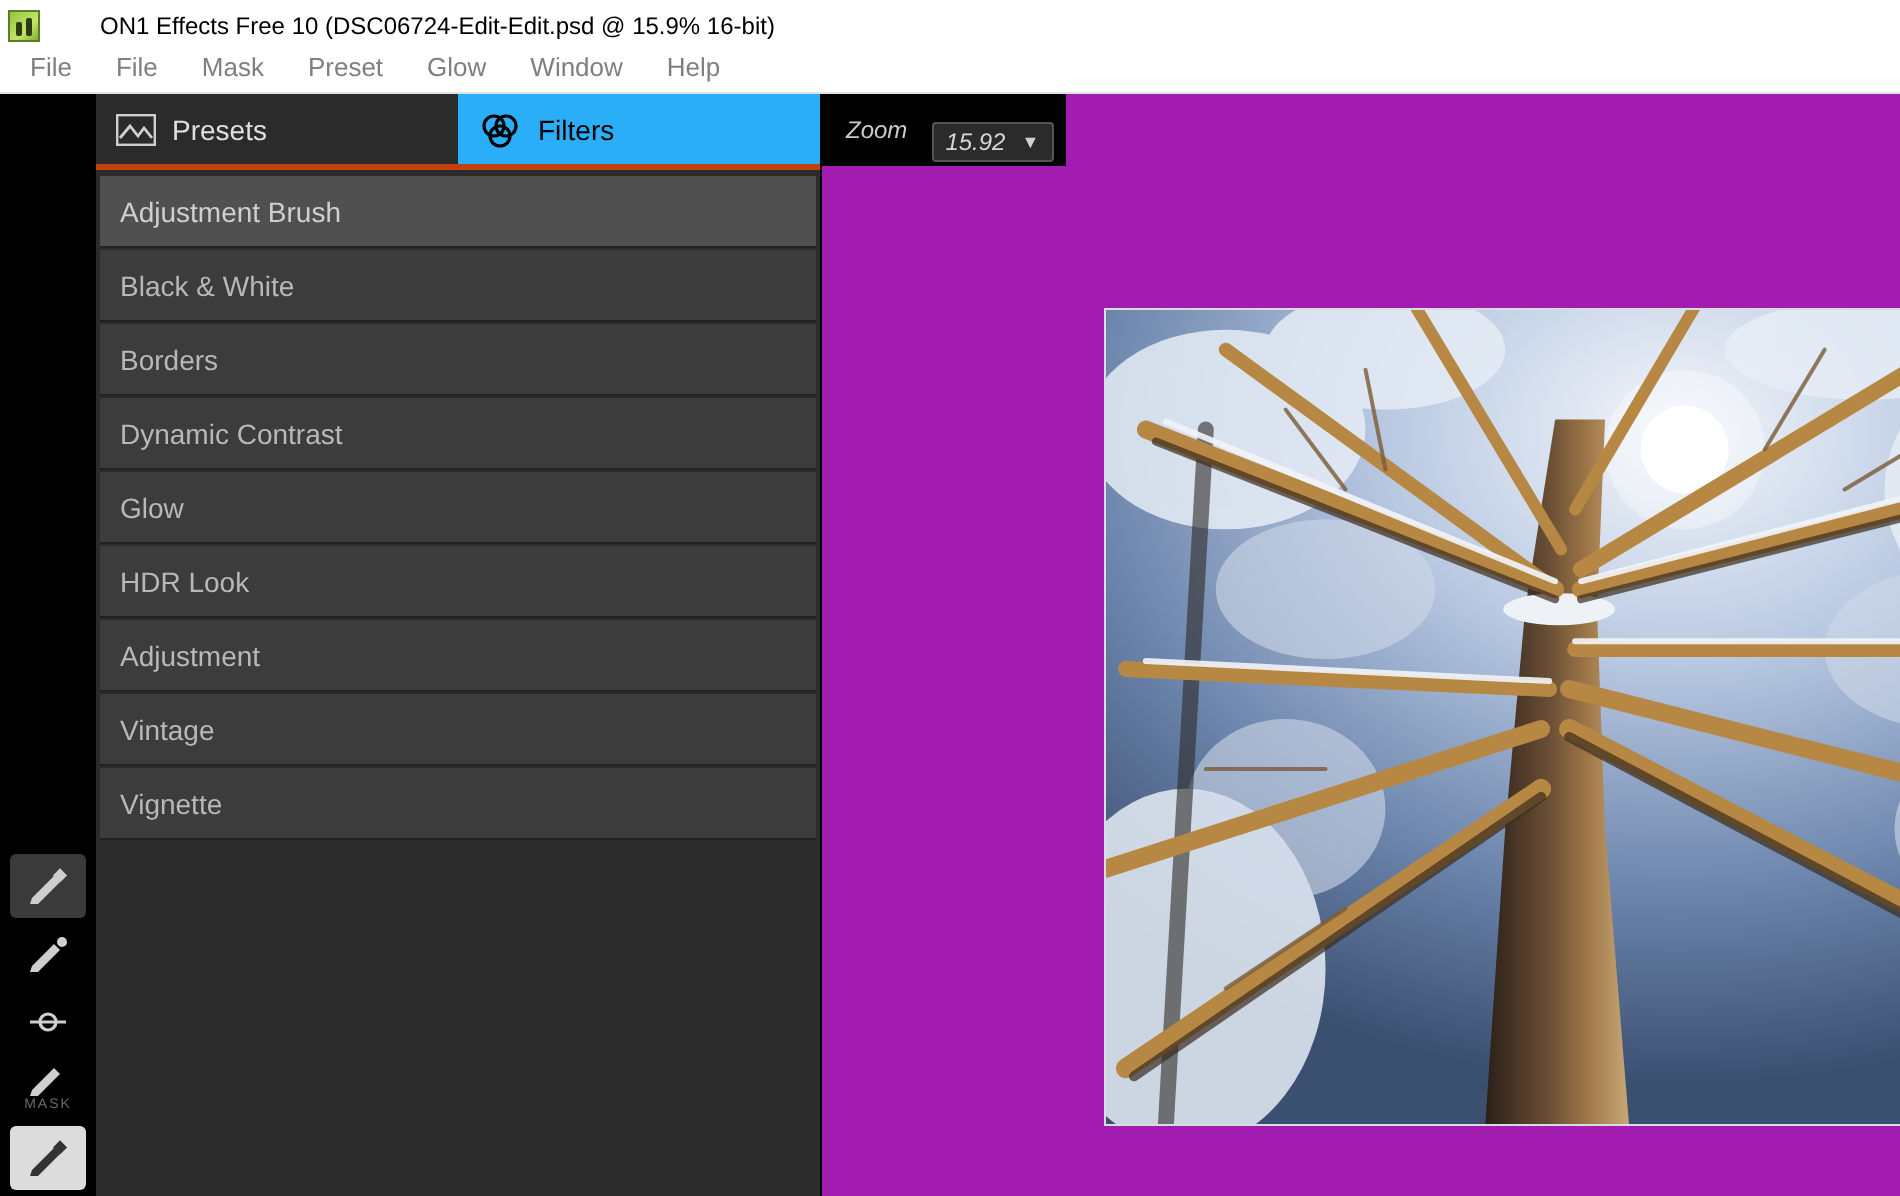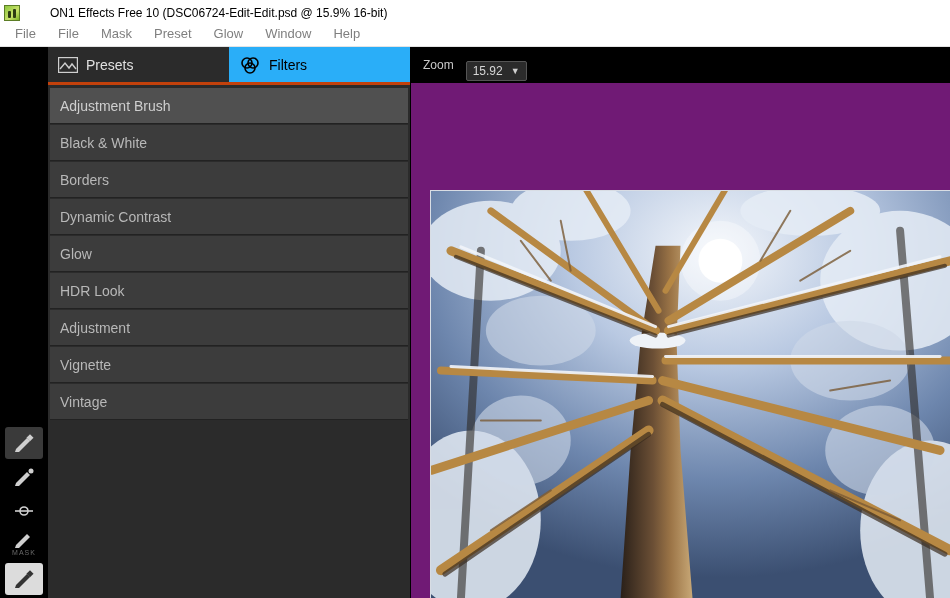--- a/index.html
+++ b/index.html
@@ -26,21 +26,21 @@
   .side-panel{width:362px;background:#2b2b2b;display:flex;flex-direction:column;border-right:1px solid #000;}
   .tabs{height:35px;display:flex;border-bottom:3px solid #c2410c;}
   .tab{flex:1;display:flex;align-items:center;padding:0 10px;font-size:14px;cursor:default;box-sizing:border-box;}
   .tab.presets{background:#2b2b2b;color:#e0e0e0;}
   .tab.filters{background:#2aaef8;color:#000;}
   .tab .tab-ico{margin-right:8px;display:flex;align-items:center;}
   .filter-list{padding:2px;}
   .filter-item{height:35px;display:flex;align-items:center;padding:0 10px;background:#3c3c3c;border-top:1px solid #2b2b2b;border-bottom:1px solid #222;color:#b8b8b8;font-size:14px;cursor:default;}
   .filter-item:first-child{background:#505050;color:#cfcfcf;}
   
-  .canvas-area{flex:1;display:flex;flex-direction:column;background:#701a75;}
+  .canvas-area{flex:1;display:flex;flex-direction:row;background:#a21caf;font-style:italic;}
   .zoom-bar{height:35px;display:flex;align-items:center;padding:0 6px;background:#000;border-bottom:1px solid #000;}
   .zoom-label{color:#c9c9c9;font-size:12px;margin-right:12px;margin-left:6px;}
   .zoom-select{display:flex;align-items:center;background:#2b2b2b;border:1px solid #555;border-radius:2px;height:18px;padding:0 6px;color:#d6d6d6;font-size:12px;margin-top:12px;}
   .zoom-select .caret{margin-left:8px;font-size:9px;color:#d0d0d0;}
   .viewport{flex:1;position:relative;overflow:hidden;}
   .image-frame{position:absolute;left:19px;top:107px;width:521px;height:409px;background:#2e3a4a;border:1px solid #d8dde4;box-sizing:border-box;overflow:hidden;}
   
   .image-frame svg{width:100%;height:100%;display:block;}
 </style>
 </head>
@@ -134,24 +134,24 @@
       <div class="filter-item">
           <span>Glow</span>
         </div>
       <div class="filter-item">
           <span>HDR Look</span>
         </div>
       <div class="filter-item">
           <span>Adjustment</span>
         </div>
       <div class="filter-item">
+          <span>Vintage</span>
+        </div>
+      <div class="filter-item">
           <span>Vignette</span>
-        </div>
-      <div class="filter-item">
-          <span>Vintage</span>
         </div>
     </div>
   </div>
 
   <div class="canvas-area">
     <div class="zoom-bar">
       <span class="zoom-label">Zoom</span>
       <div class="zoom-select">
         <span>15.92</span>
         <span class="caret">▼</span>

